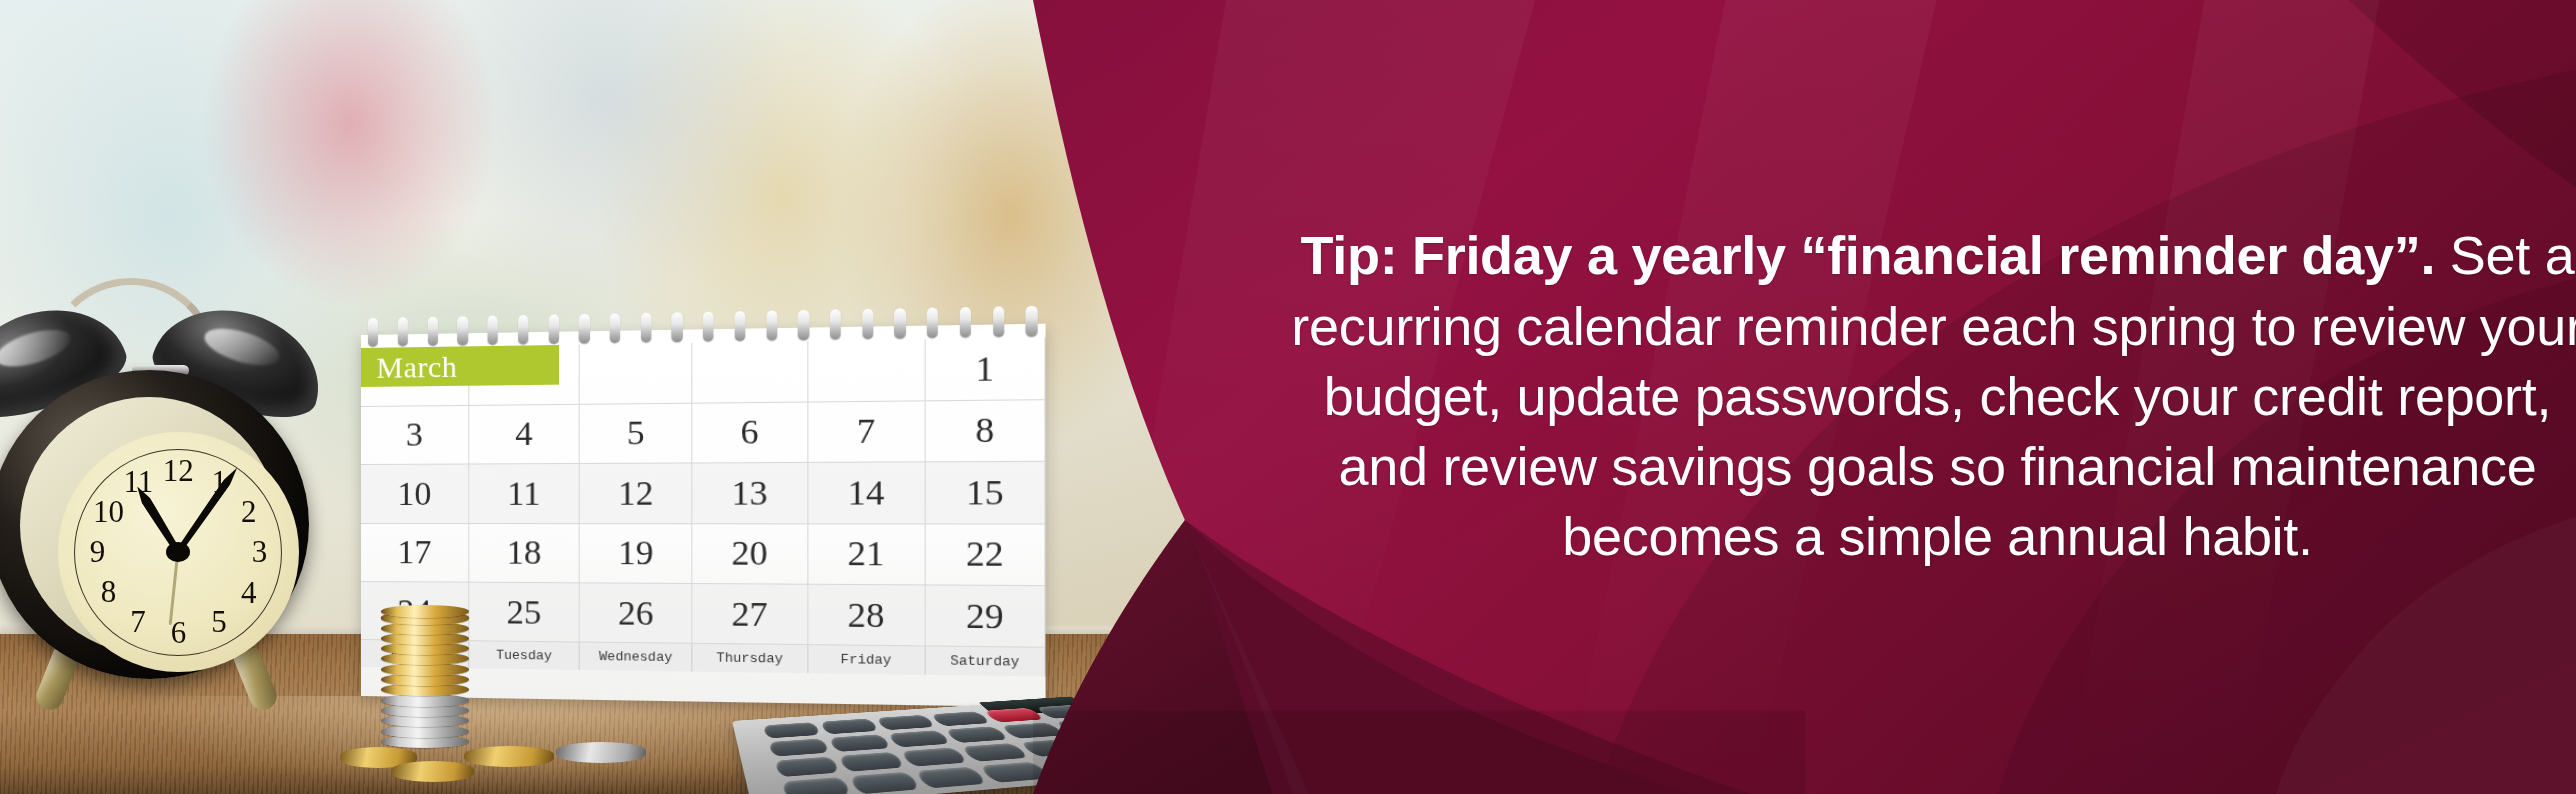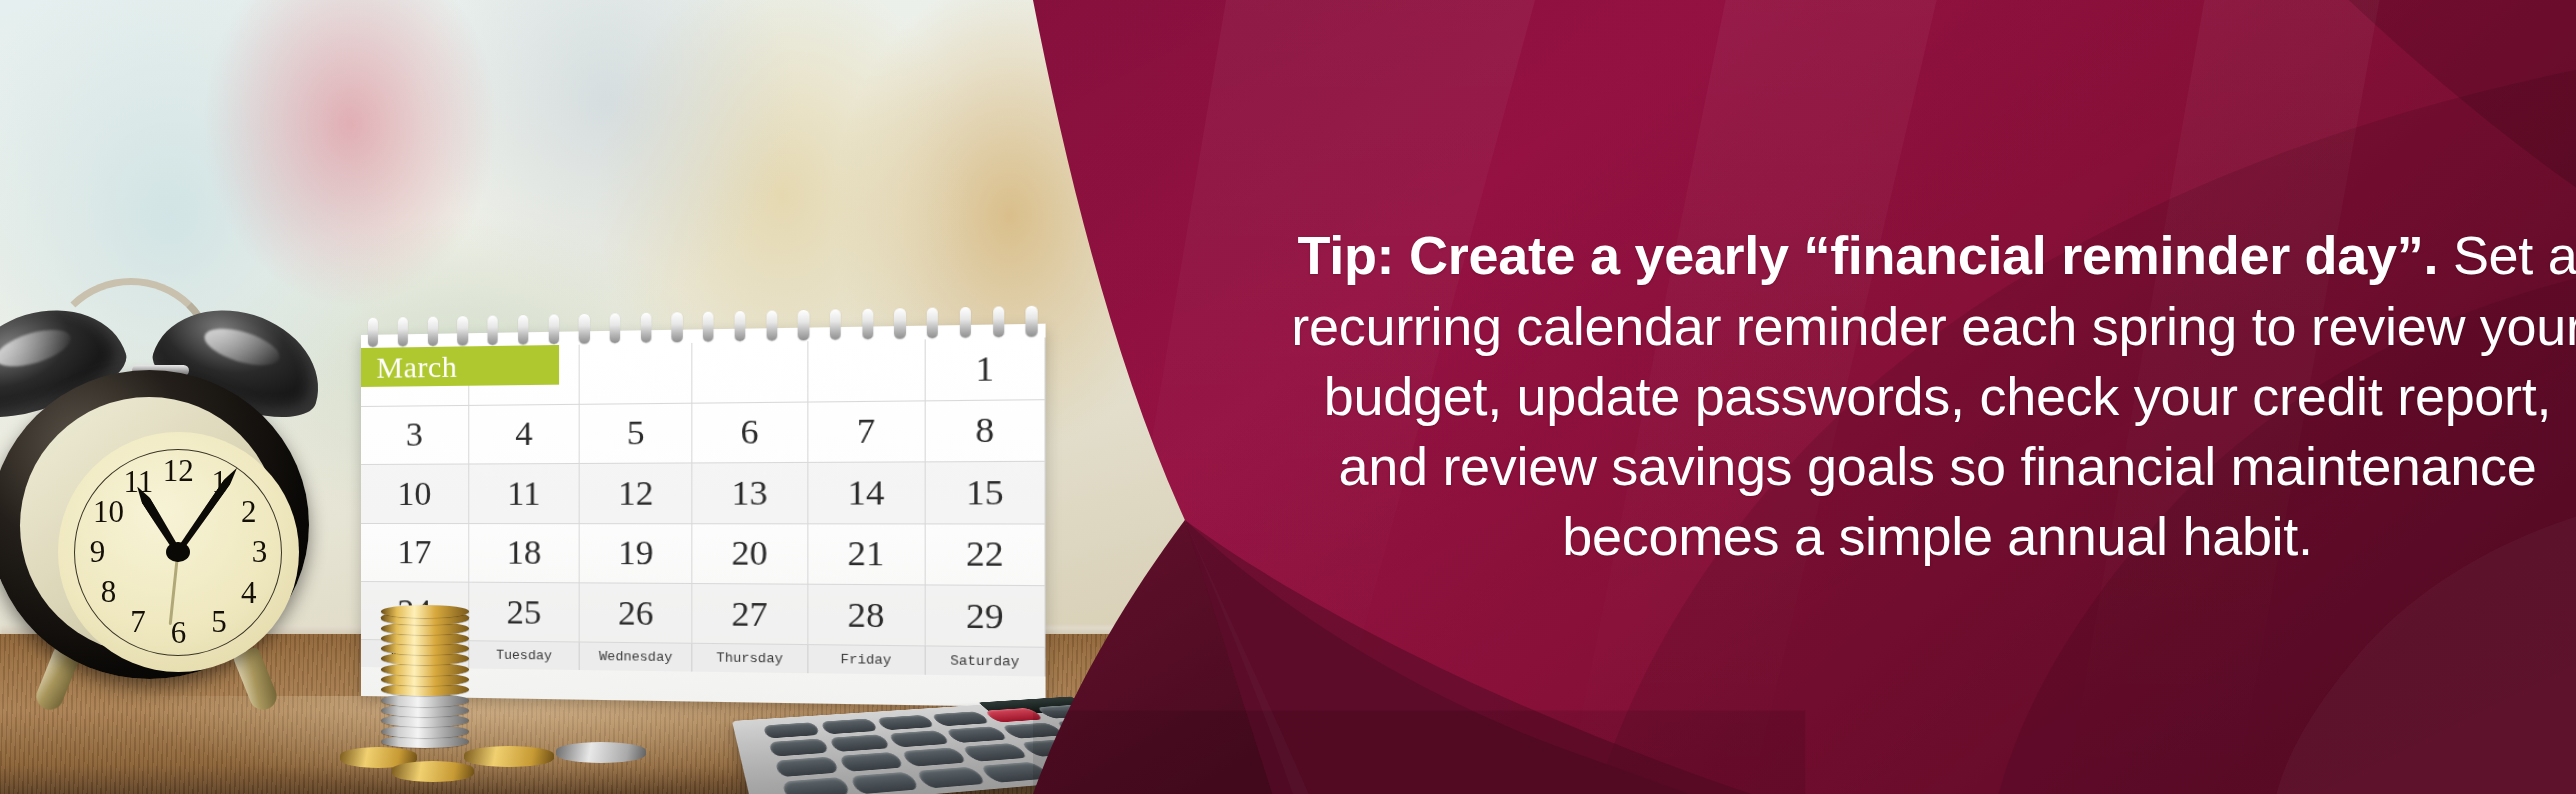--- a/index.html
+++ b/index.html
@@ -483,17 +483,17 @@
       </g>
 
       <path d="M2300,1010 C2360,1150 2420,1300 2470,1430 L2510,1542 L2005,1542 C2070,1360 2180,1170 2300,1010 Z" fill="url(#gDark)"></path>
       <path d="M2300,1010 C2480,1180 2760,1360 3080,1470 L3280,1542 L2470,1542 Z" fill="#5C0E29" opacity="0.92"></path>
       <path d="M2300,1010 C2560,1200 2980,1400 3400,1542 L2470,1542 Z" fill="#5A0D28" opacity="0.65"></path>
       <rect x="2005" y="1380" width="1500" height="162" fill="#000000" opacity="0.10"></rect>
     </svg>
   </div>
 
   <div class="tip-text">
-    <p><span class="tip-lead">Tip: Create a yearly “financial reminder day”.</span><span> Set a recurring calendar reminder each spring to review your budget, update passwords, check your credit report, and review savings goals so financial maintenance becomes a simple annual habit.</span></p>
+    <p><span class="tip-lead">Tip: Friday a yearly “financial reminder day”.</span><span> Set a recurring calendar reminder each spring to review your budget, update passwords, check your credit report, and review savings goals so financial maintenance becomes a simple annual habit.</span></p>
   </div>
 
 </div>
 
 
 </body></html>

